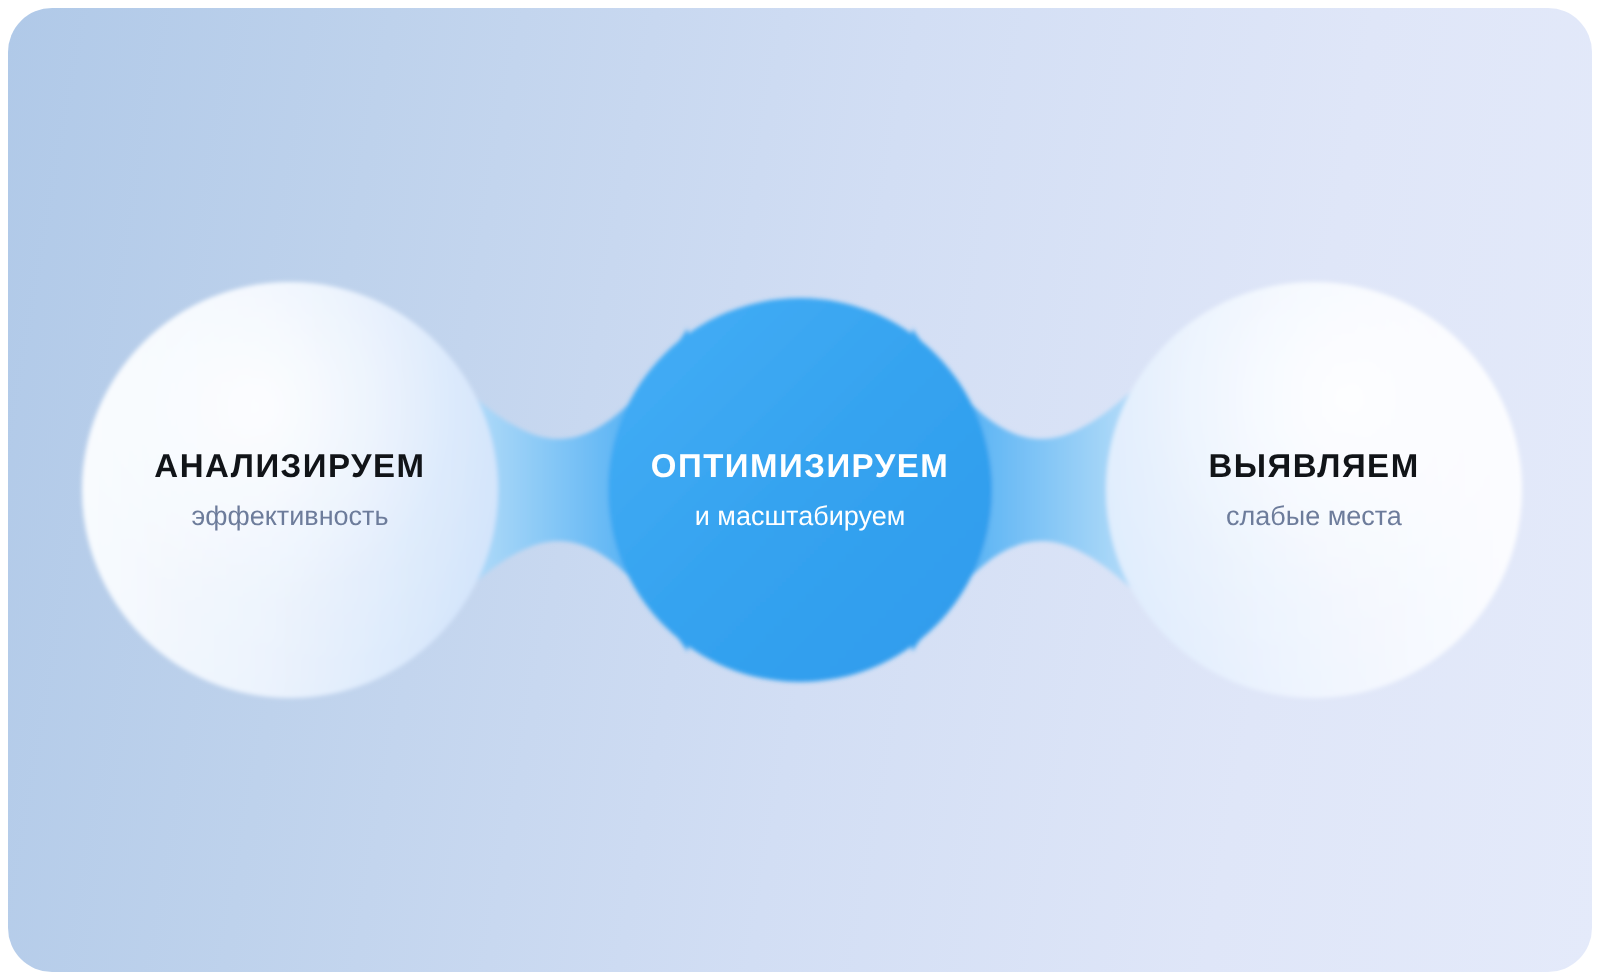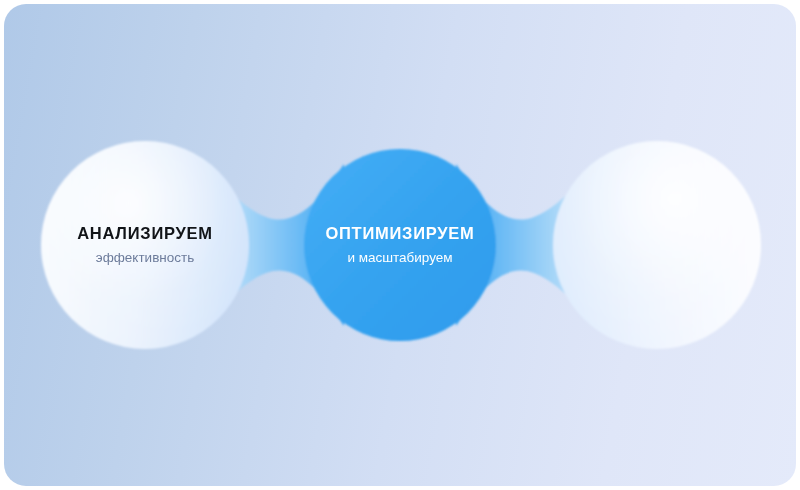--- a/index.html
+++ b/index.html
@@ -152,16 +152,20 @@
       <div class="stage-label tone-dark" style="left:141px; top:241px;">
         <p class="stage-title">АНАЛИЗИРУЕМ</p>
         <p class="stage-sub">эффективность</p>
       </div>
 
       <div class="stage-label tone-light" style="left:396px; top:241px;">
         <p class="stage-title">ОПТИМИЗИРУЕМ</p>
         <p class="stage-sub">и масштабируем</p>
       </div>
 
+      <div class="stage-label tone-dark" style="left:653px; top:241px;">
+        <p class="stage-title">ВЫЯВЛЯЕМ</p>
+        <p class="stage-sub">слабые места</p>
+      </div>
 
     </div>
   </div>
 </div>
 
 </body></html>

